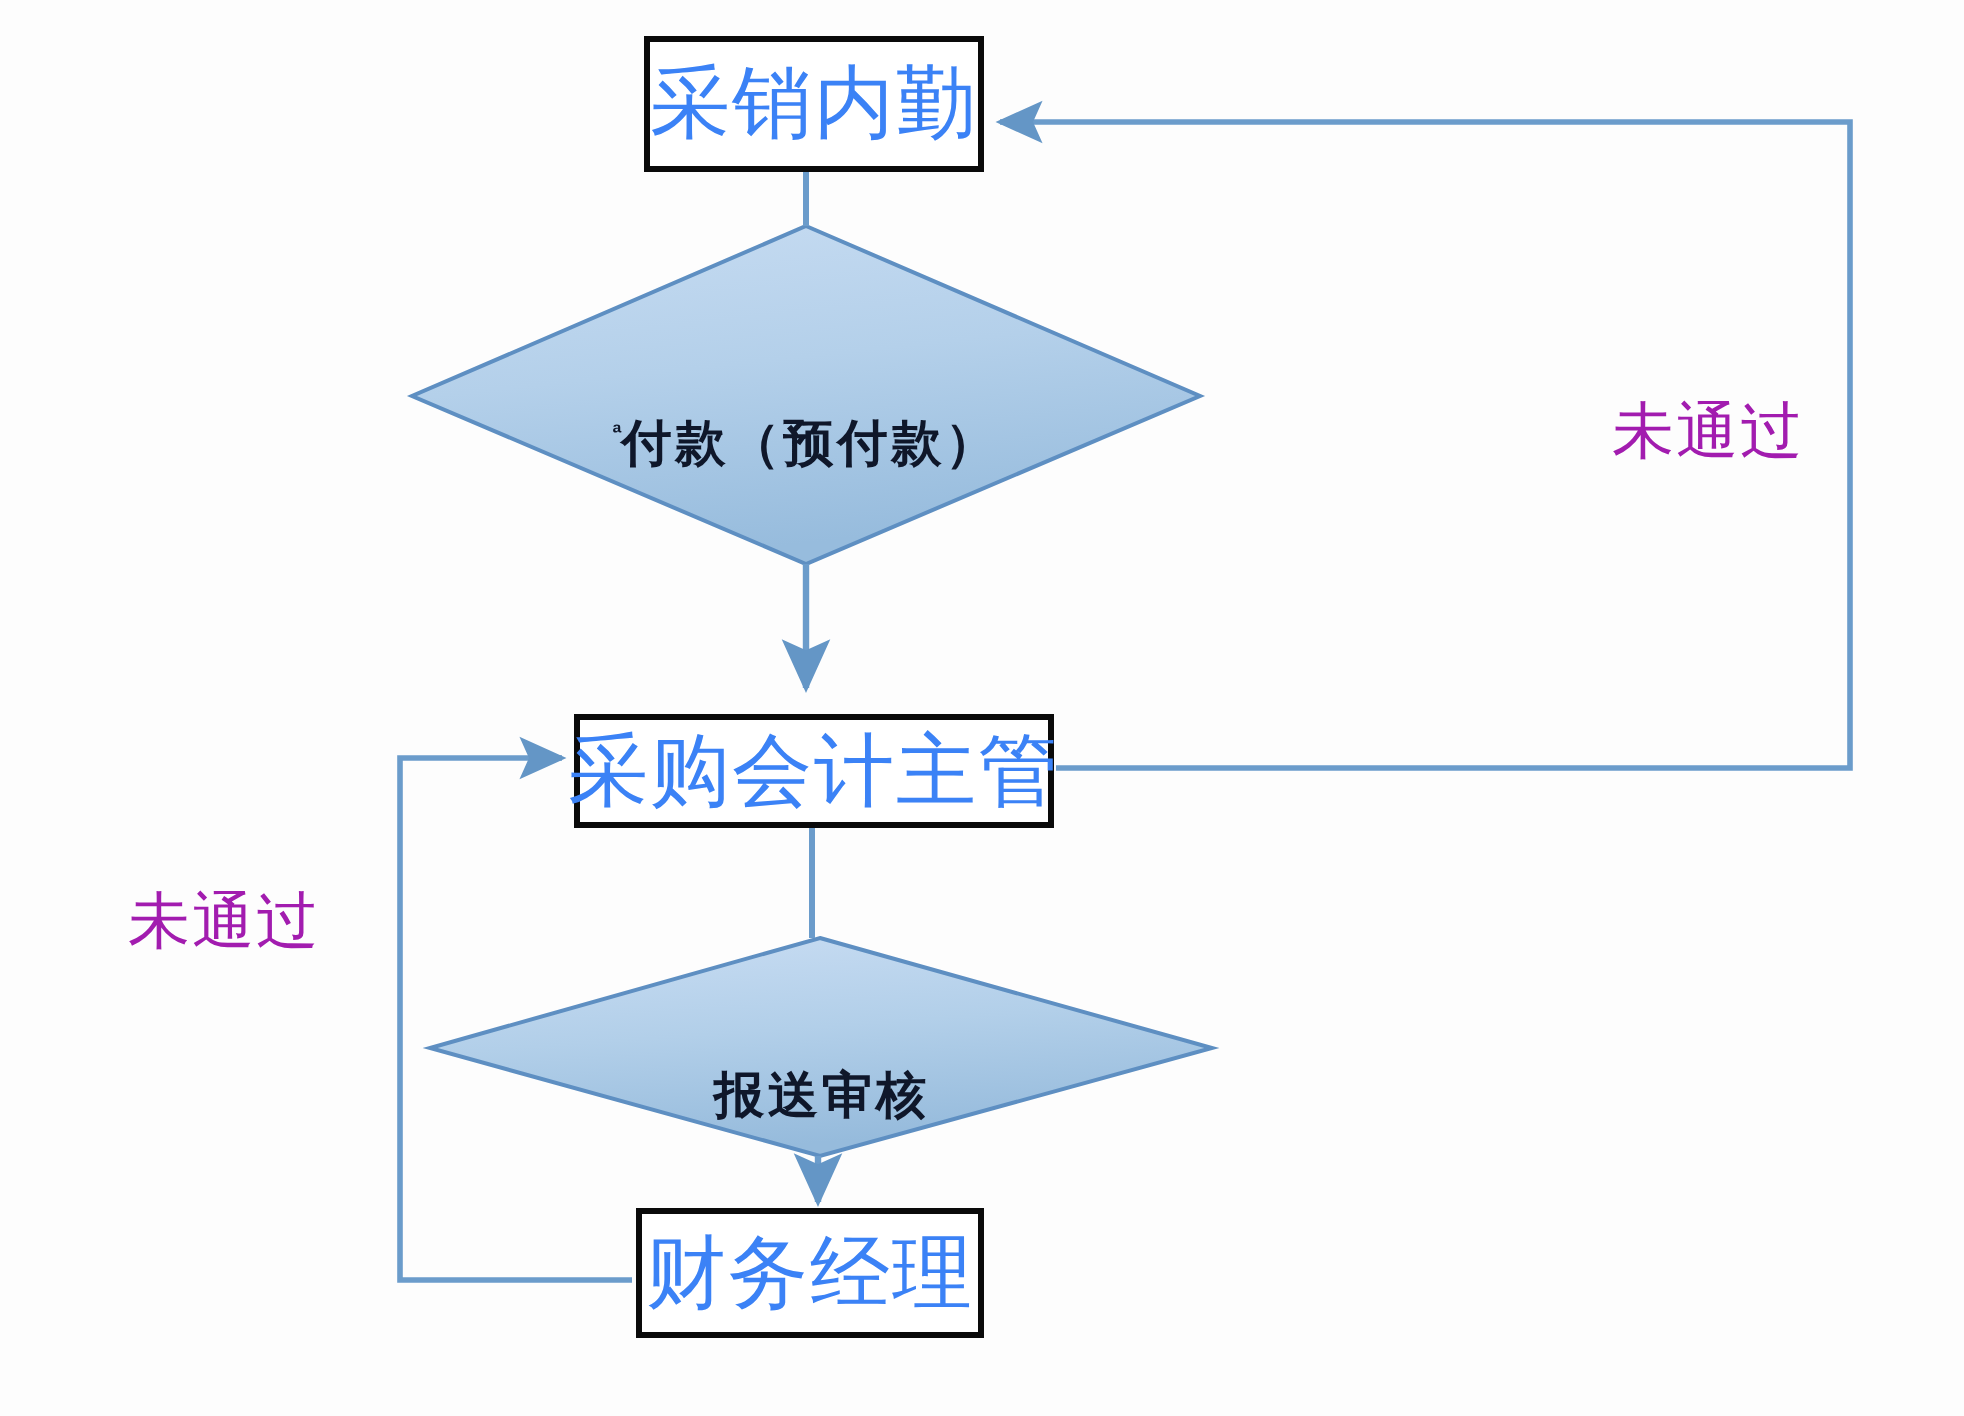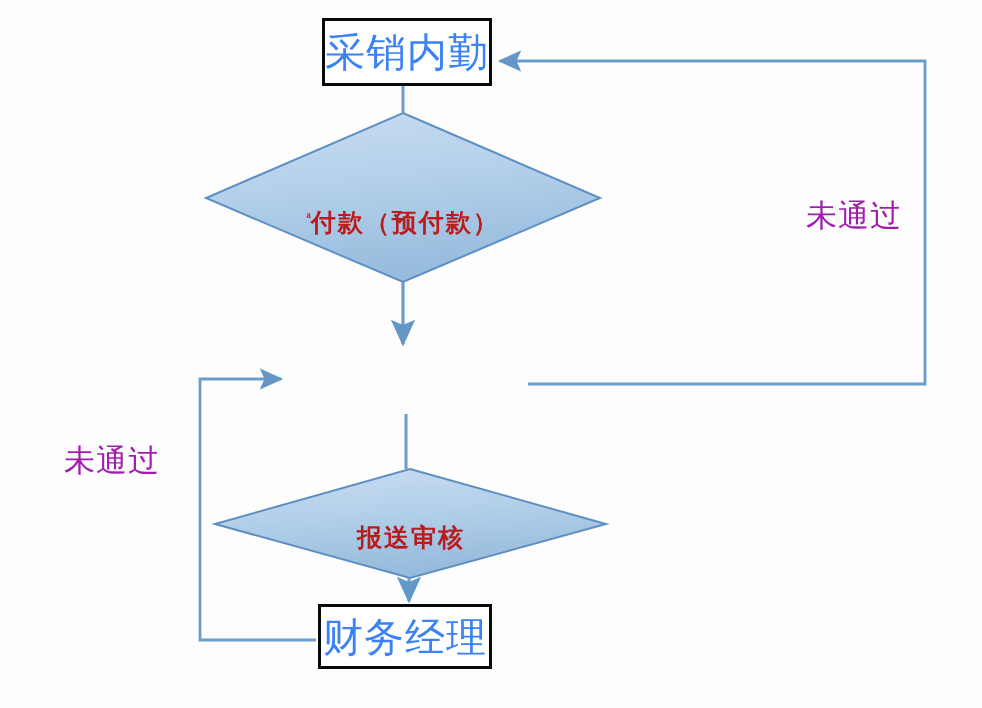--- a/index.html
+++ b/index.html
@@ -41,21 +41,21 @@
     font-size: 40px;
     line-height: 1;
     letter-spacing: 1px;
     color: #3b82f6;
     font-family: "Liberation Sans", "DejaVu Sans", sans-serif;
   }
   .dec-label {
     font-size: 25px;
     line-height: 1;
     letter-spacing: 2px;
-    color: #b91c1c;
+    color: #0f172a;
     font-weight: 600;
     font-family: "Liberation Sans", "DejaVu Sans", sans-serif;
     margin-top: 48px;
   }
   .dec-label .sup {
     font-size: 12px;
     vertical-align: super;
     letter-spacing: 0;
   }
   .edge-label {
@@ -63,21 +63,21 @@
     font-size: 31px;
     color: #a21caf;
     letter-spacing: 1px;
     white-space: nowrap;
     font-family: "Liberation Sans", "DejaVu Sans", sans-serif;
   }
   #node-caixiao  { left: 322px; top: 18px;  width: 170px; height: 68px; }
   #node-zhuguan  { left: 287px; top: 357px; width: 240px; height: 57px; }
   #node-jingli   { left: 318px; top: 604px; width: 174px; height: 65px; }
   #label-fukuan  { left: 205px; top: 113px; width: 396px; height: 170px; }
-  #label-baosong { left: 215px; top: 458px; width: 392px; height: 110px; }
+  #label-baosong { left: 215px; top: 469px; width: 392px; height: 110px; }
   #edge-label-right { left: 806px; top: 195px; }
   #edge-label-left  { left: 64px;  top: 440px; }
 </style>
 </head>
 <body>
 
 <div id="canvas">
 
   <svg class="svg-layer" viewBox="0 0 982 708" xmlns="http://www.w3.org/2000/svg">
     <defs>
@@ -114,20 +114,23 @@
   </svg>
 
   <div class="node proc-box" id="node-caixiao">
     <span class="box-label">采销内勤</span>
   </div>
 
   <div class="node" id="label-fukuan">
     <span class="dec-label"><span class="sup">ª</span><span>付款（预付款）</span></span>
   </div>
 
+  <div class="node proc-box" id="node-zhuguan">
+    <span class="box-label">采购会计主管</span>
+  </div>
 
   <div class="node" id="label-baosong">
     <span class="dec-label">报送审核</span>
   </div>
 
   <div class="node proc-box" id="node-jingli">
     <span class="box-label">财务经理</span>
   </div>
 
   <div class="edge-label" id="edge-label-right">未通过</div>

